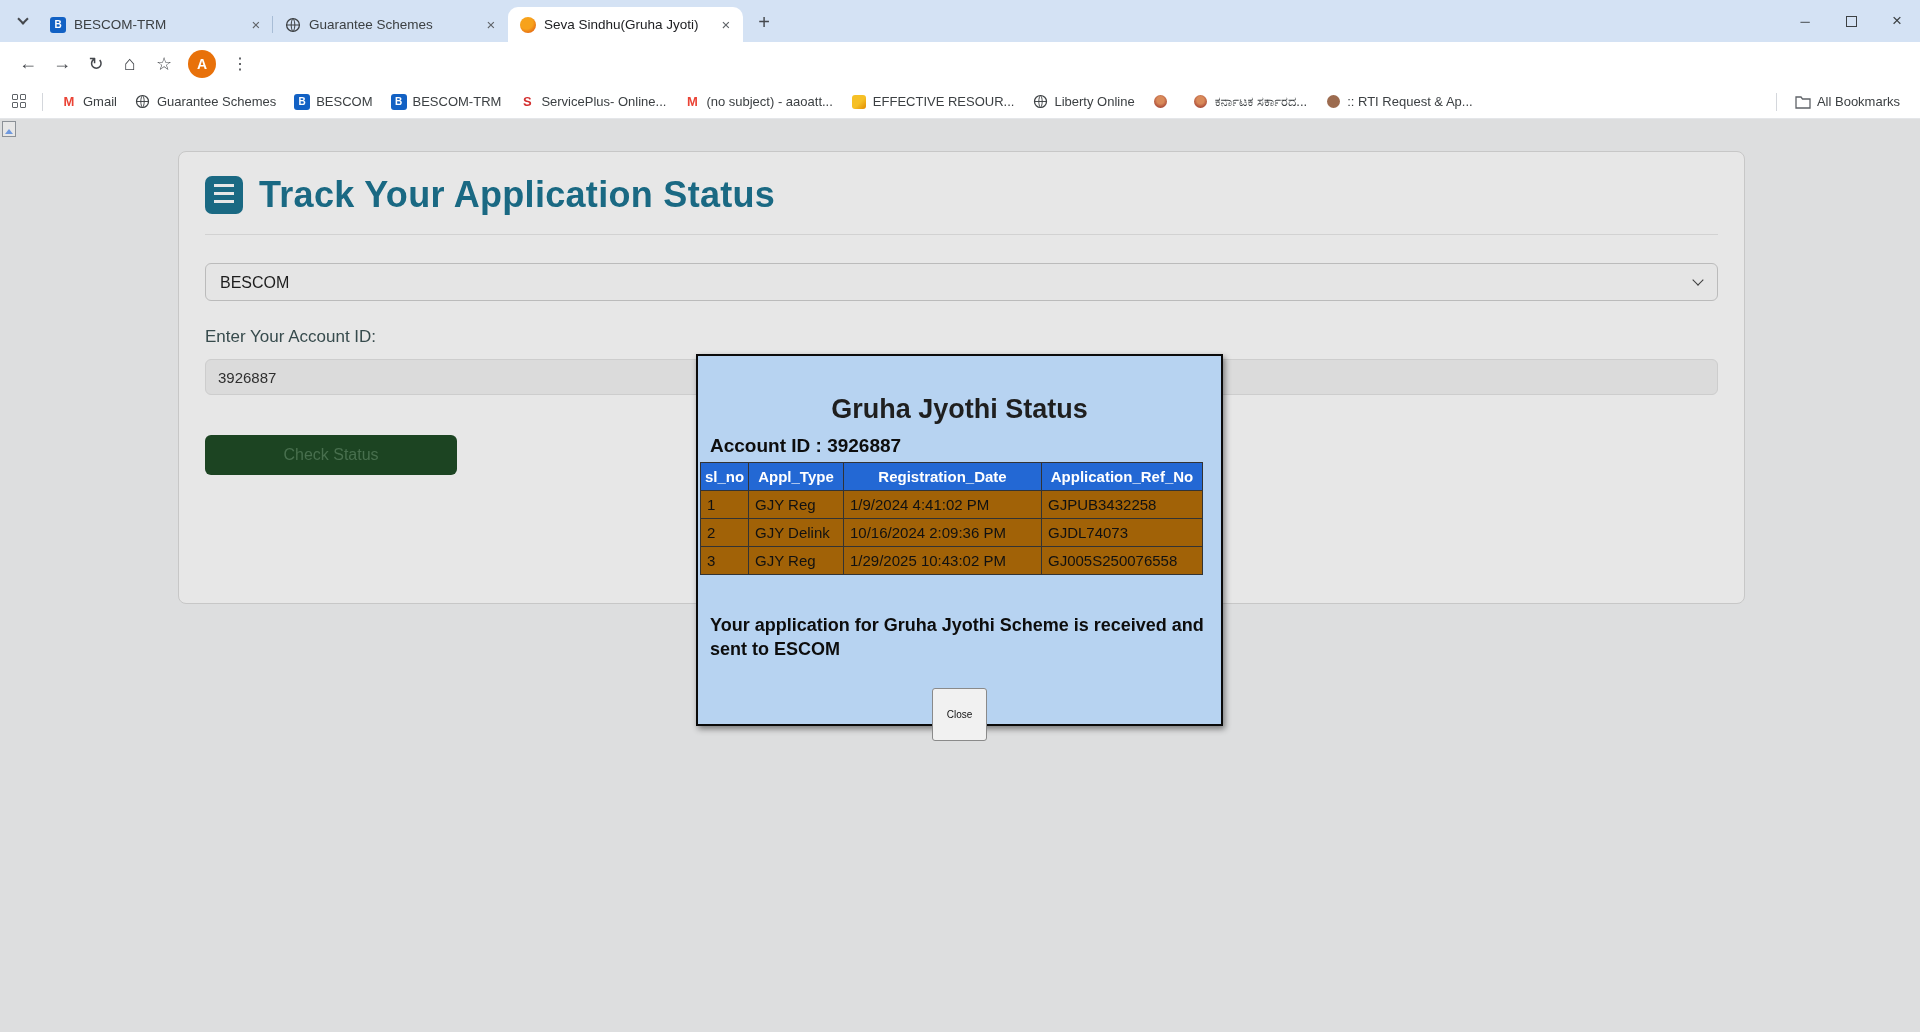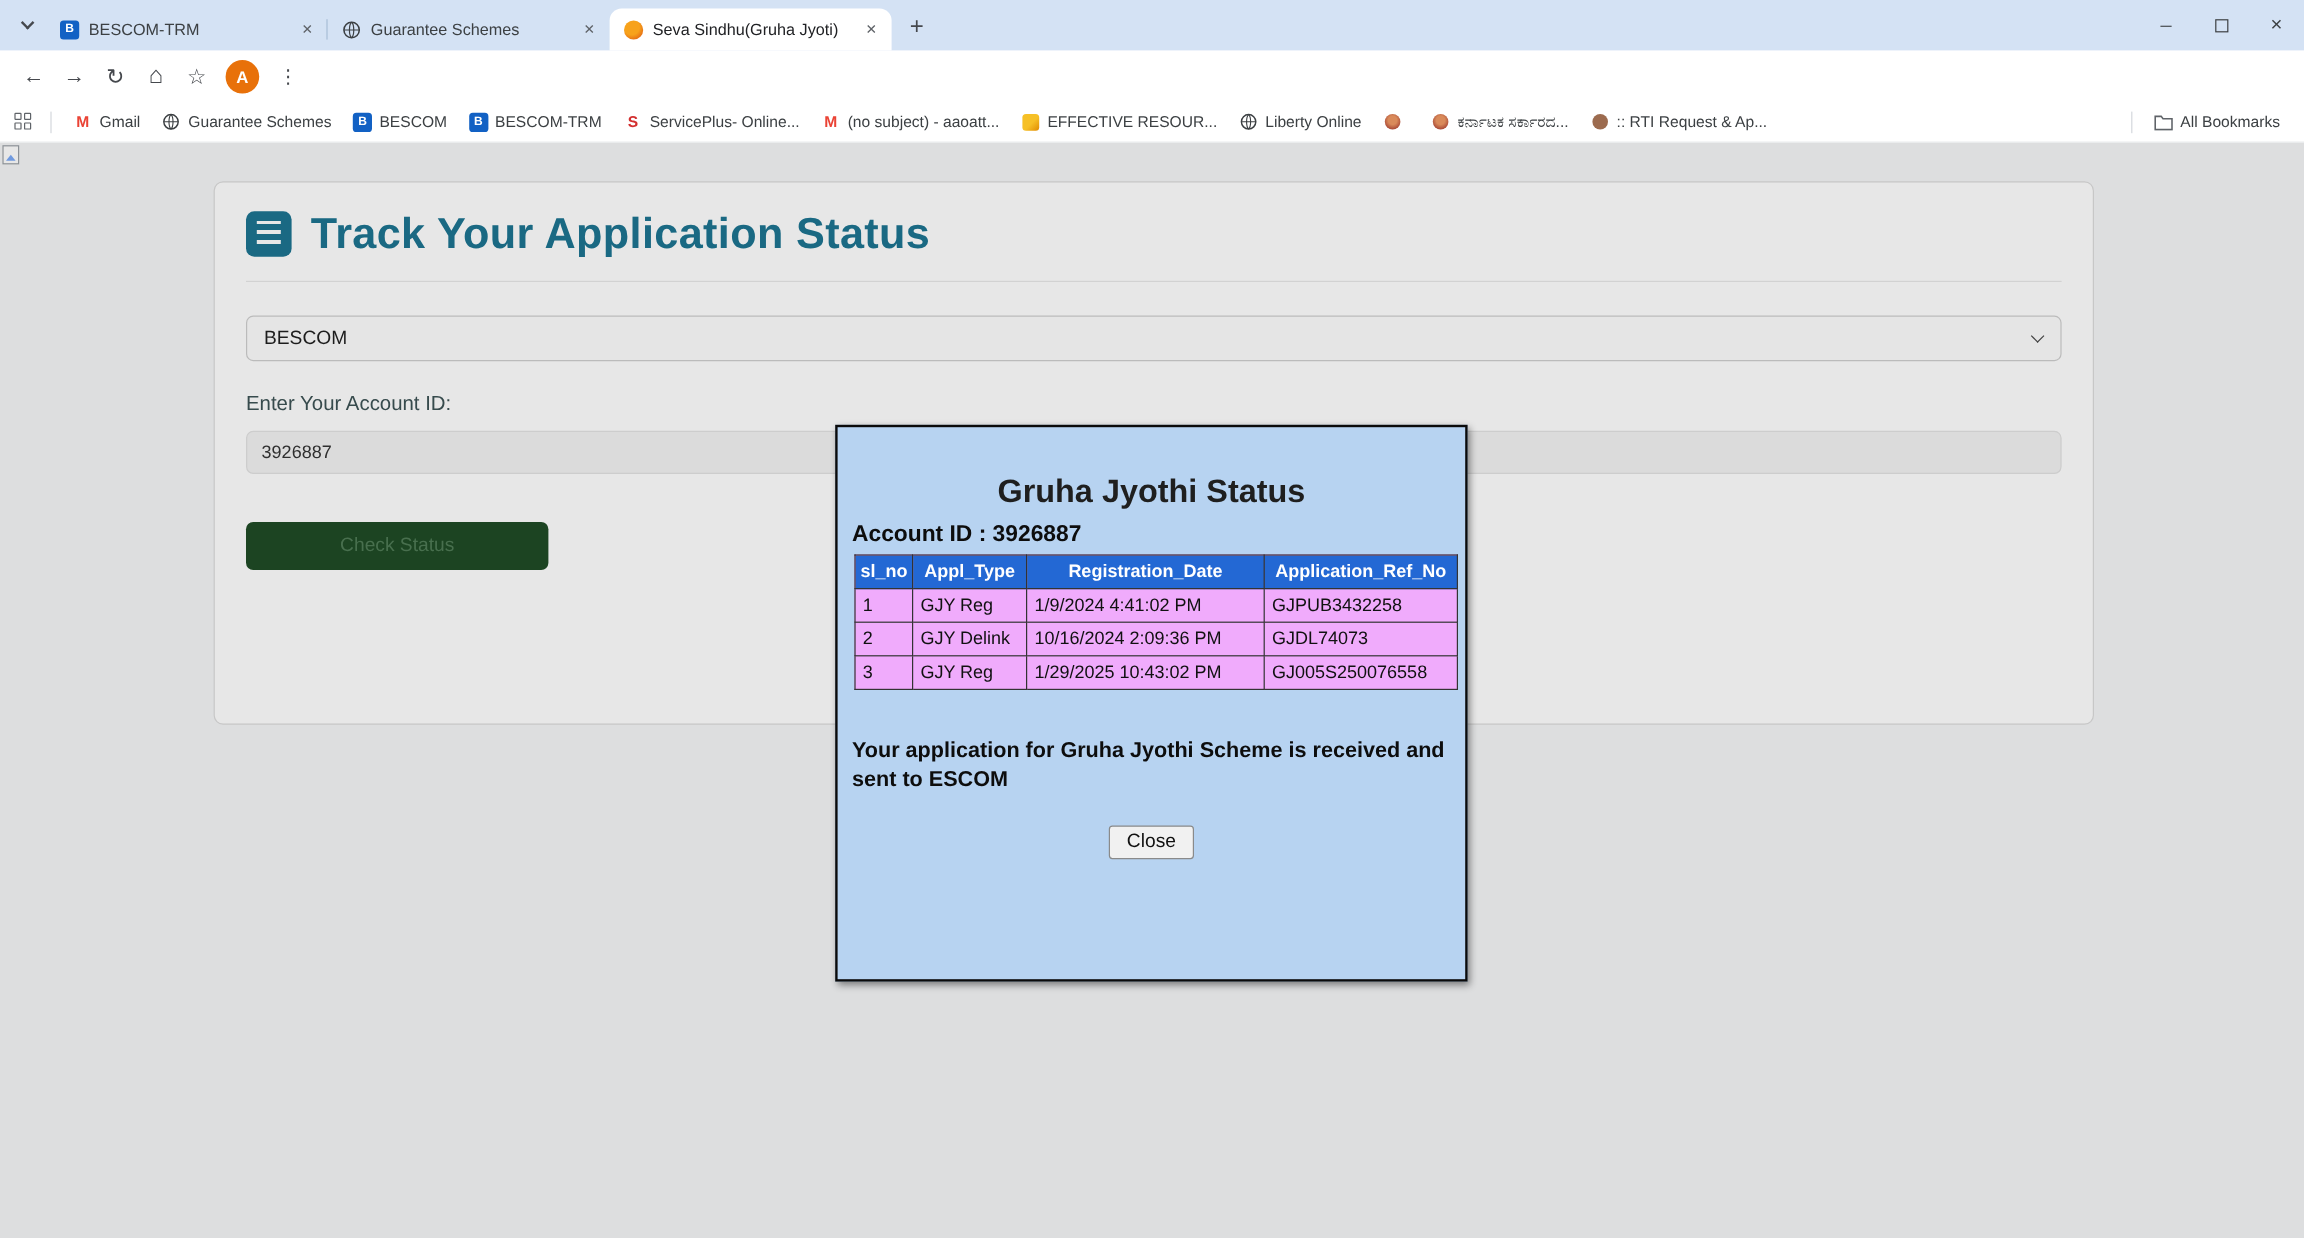--- a/index.html
+++ b/index.html
@@ -56,29 +56,29 @@
   .page-title{font-size:36px;font-weight:bold;color:#1b7390;letter-spacing:.3px}
   .select-wrap{position:relative;margin-top:28px}
   .escom-select{width:100%;height:38px;appearance:none;-webkit-appearance:none;font-family:"Liberation Sans",sans-serif;font-size:16px;color:#1f1f1f;padding:0 14px;border:1px solid #cfcfcf;border-radius:6px;background:#fdfdfd;cursor:pointer}
   .select-caret{position:absolute;right:16px;top:13px;width:8px;height:8px;border-right:1.8px solid #444;border-bottom:1.8px solid #444;transform:rotate(45deg);pointer-events:none}
   .account-label{margin-top:26px;font-size:17px;color:#3c5254}
   .account-input{margin-top:12px;width:100%;height:36px;background:#f2f2f2;border:1px solid #e2e2e2;border-radius:6px;padding:0 12px;font-size:15px;color:#333;font-family:"Liberation Sans",sans-serif}
   .check-btn{margin-top:40px;width:252px;height:40px;background:#1e4a24;color:#4e7a55;border:none;border-radius:6px;font-size:16px;font-family:"Liberation Sans",sans-serif;cursor:pointer}
   .dim{position:absolute;inset:0;background:rgba(20,20,20,.10);z-index:2}
 
   
-  .modal{position:absolute;left:696px;top:235px;width:527px;height:464px;background:#b7d3f1;border:2px solid #0a0a0a;box-shadow:2px 3px 6px rgba(0,0,0,.45);z-index:3}
+  .modal{position:absolute;left:696px;top:235px;width:527px;height:372px;background:#b7d3f1;border:2px solid #0a0a0a;box-shadow:2px 3px 6px rgba(0,0,0,.45);z-index:3}
   .modal-title{margin-top:38px;text-align:center;font-size:27px;font-weight:bold;color:#1f1f1f}
   .account-line{margin:10px 12px 5px;font-size:19px;font-weight:bold;color:#0d0d0d}
-  .status-table{border-collapse:collapse;margin:0 14px;width:calc(100% - 20px);background:#f0abfc;table-layout:fixed}
+  .status-table{border-collapse:collapse;margin:0 2px;width:calc(100% - 20px);background:#a16207;table-layout:fixed}
   .status-table th{background:#2368d4;color:#fff;font-weight:bold;padding:5px 4px;border:1px solid #333;font-size:15px;}
   .status-table th:first-child{text-align:left;padding-left:4px}
   .status-table td{padding:5px 6px;border:1px solid #333;color:#111;font-size:15px;overflow:hidden;white-space:nowrap}
   .modal-msg{margin:38px 12px 0;font-size:18px;font-weight:bold;color:#0d0d0d;line-height:1.35;max-width:500px}
-  .close-btn{display:block;margin:26px auto 0;padding:4px 14px;font-size:16px;background:#f1f1f1;border:1px solid #8a8a8a;border-radius:3px;color:#111;font-family:"Liberation Sans",sans-serif;cursor:pointer}
+  .close-btn{display:block;margin:26px auto 0;padding:20px 14px;font-size:10px;background:#f1f1f1;border:1px solid #8a8a8a;border-radius:3px;color:#111;font-family:"Liberation Sans",sans-serif;cursor:pointer}
 </style>
 </head>
 <body>
 
 <div class="browser">
 
   <div class="tabbar">
     <div class="tab-search">
         <span class="chev"></span>
       </div>

